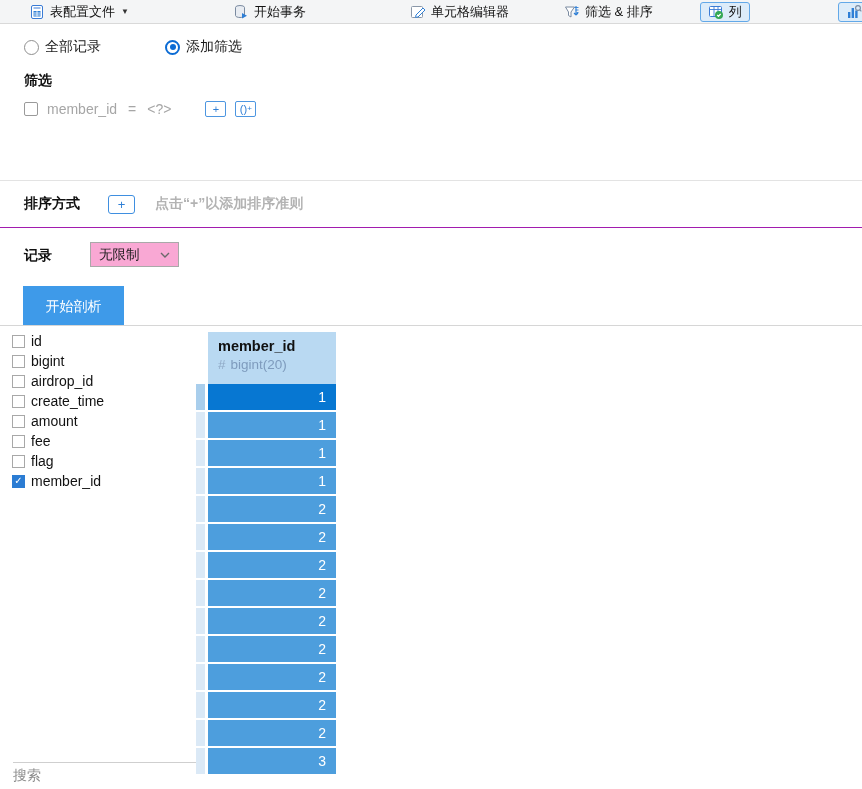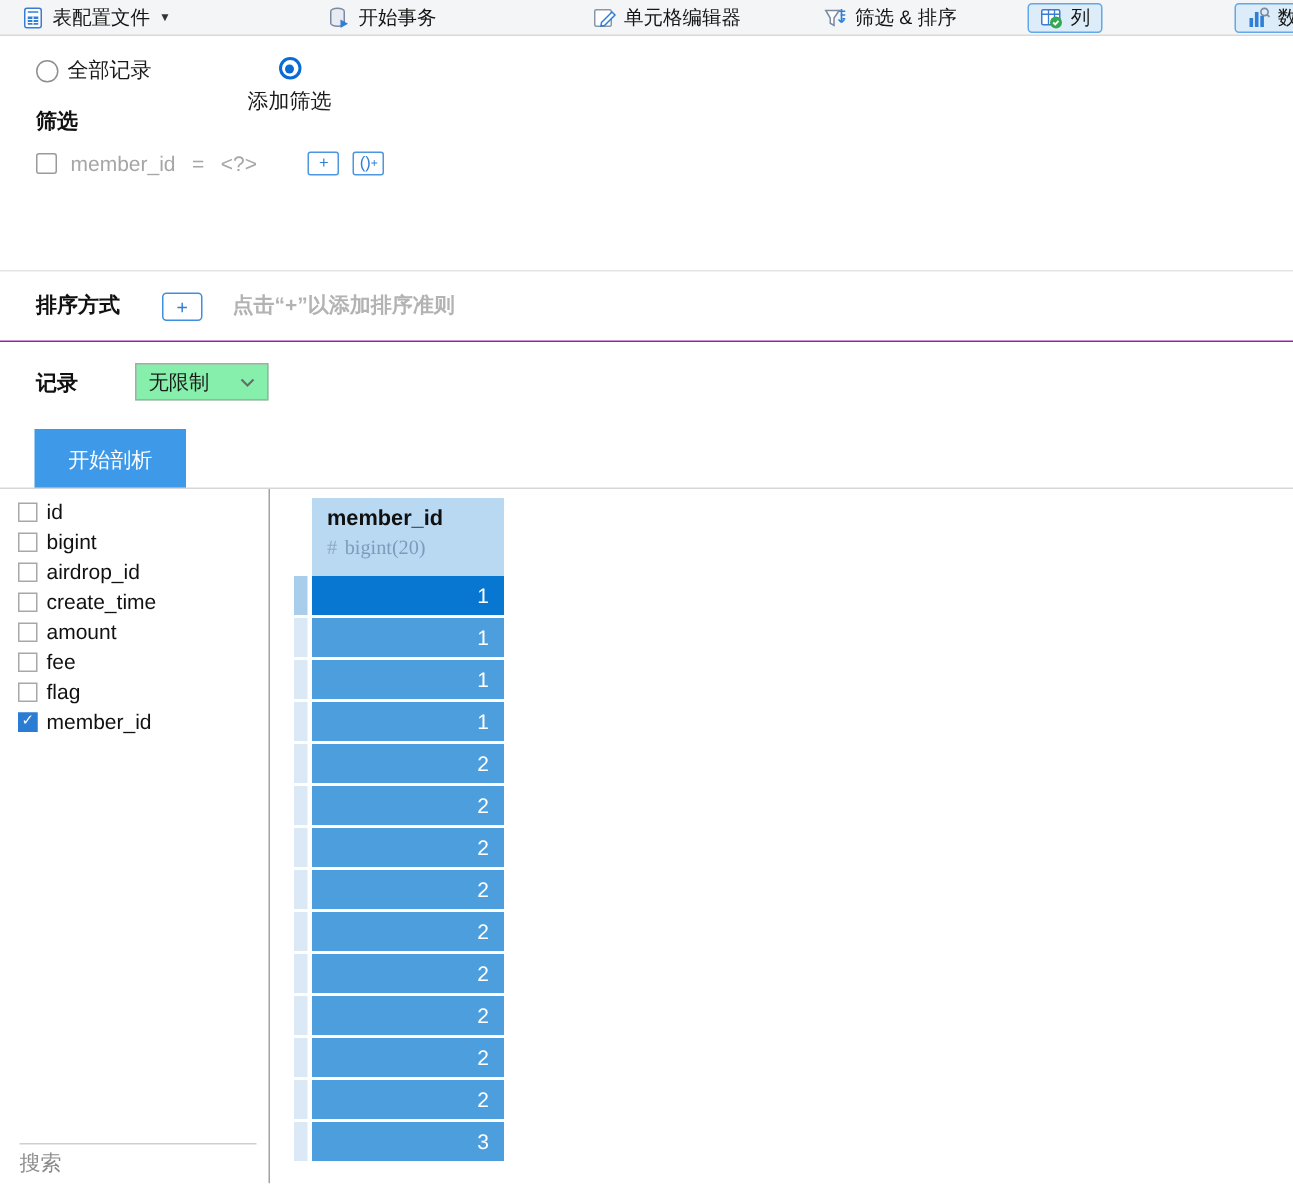--- a/index.html
+++ b/index.html
@@ -3,21 +3,21 @@
 <meta charset="utf-8">
 <style>
   * { margin:0; padding:0; box-sizing:border-box; }
   html,body { width:862px; height:789px; background:#fff; overflow:hidden;
     font-family:"Liberation Sans","DejaVu Sans",sans-serif; }
   .stage { position:relative; width:862px; height:789px; background:#fff; }
 
   
   .toolbar { position:absolute; top:0; left:0; right:0; height:24px;
     background:#f4f5f6; border-bottom:1px solid #d9d9d9;
-    display:flex; align-items:center; padding-left:6px;gap:39px; }
+    display:flex; align-items:center; padding-left:21px;gap:39px; }
   .tb-item { display:inline-flex; align-items:center; gap:5px; height:20px;
     padding:0 7px; font-size:13px; color:#141414; border:1px solid transparent;
     border-radius:3px; cursor:default; white-space:nowrap; }
   .tb-item.active { background:#ddecf9; border-color:#62a8e8; }
   .tb-caret { font-size:8px; color:#333; margin-left:1px; }
   .tb-sep { width:1px; height:16px; background:#d2d2d2; margin:0 5px; }
   .tb-item svg { display:block; }
 
   
   .radio-group { position:absolute; display:flex; align-items:center; gap:6px;
@@ -42,52 +42,52 @@
   .sort-section { position:absolute; left:0; right:0; top:180px; height:48px;
     border-top:1px solid #e3e3e3; border-bottom:1px solid #a21caf; }
   .sort-inner { position:absolute; left:24px; top:0; height:100%;
     display:flex; align-items:center; }
   .add-btn { display:inline-flex; align-items:center; justify-content:center;
     width:27px; height:19px; border:1px solid #3f8fe0; border-radius:3px;
     color:#2f7fd6; font-size:13px; background:#fff; }
   .sort-hint { font-size:14px; color:#b3b3b3;font-weight:bold; }
 
   .select-box { position:absolute; left:90px; top:242px; width:89px; height:25px;
-    border:1px solid #a9a9a9; background:#86efac; display:flex; align-items:center;
+    border:1px solid #a9a9a9; background:#f9a8d4; display:flex; align-items:center;
     font-size:13.5px; color:#1a1a1a; padding:0 8px; }
   .select-box .sel-caret { margin-left:auto; color:#6a6a6a; }
 
   .profile-btn { position:absolute; left:23px; top:286px; width:101px; height:41px;
     background:#3e9ae9; color:#fff; font-size:14px; border:none;
     display:flex; align-items:center; justify-content:center; }
 
   .main-divider { position:absolute; left:0; right:0; top:325px; height:1px;
     background:#d6d6d6; }
 
   
-  .left-panel { position:absolute; left:0; top:326px; width:180px; bottom:0;
+  .left-panel { position:absolute; left:0; top:326px; width:208px; bottom:0;
     border-right:1px solid #a3a3a3; background:#fff; }
   .field-item { display:flex; align-items:center; gap:6px; height:20px;
     padding-left:12px; font-size:14px; color:#111; }
   .fcb { width:13px; height:13px; border:1px solid #a8a8a8; background:#fff;
     flex:0 0 auto; display:flex; align-items:center; justify-content:center; }
   .fcb.checked { background:#2b7cd3; border-color:#2b7cd3; color:#fff;
     font-size:10px; line-height:1; }
   .search-divider { position:absolute; left:13px; right:8px; bottom:26px;
     height:1px; background:#cfcfcf; }
   .search-label { position:absolute; left:13px; bottom:4px; font-size:14px;
     color:#8c8c8c; }
 
   
   .grid-area { position:absolute; left:196px; top:326px; right:0; bottom:0;
     background:#fff; }
   .col-header { position:absolute; left:12px; top:6px; width:128px; height:52px;
     background:#b9d9f2; padding:6px 10px 0 10px; }
   .col-name { font-size:14.5px; font-weight:bold; color:#101010; }
-  .col-type { font-size:13.5px; color:#7e9bbd; margin-top:3px;font-family:Liberation Serif, serif; }
+  .col-type { font-size:13.5px; color:#7e9bbd; margin-top:3px; }
   .col-type .hash { color:#8fa9c6; margin-right:5px; }
   .g-row { position:absolute; left:12px; width:128px; height:26px;
     background:#4d9edd; color:#fff; font-size:14px; line-height:26px;
     text-align:right; padding-right:10px; }
   .g-row.selected { background:#0777d2; }
   .g-gutter { position:absolute; left:0; width:9px; height:26px; background:#dbe9f6; }
   .g-gutter.selected { background:#a9ceec; }
 </style>
 </head>
 <body>
@@ -174,21 +174,21 @@
         </span>
         <span>工具</span>
         <span class="tb-caret">▼</span>
       </div>
     </div>
 
   <div class="radio-group" style="left:24px; top:38px;">
     <span class="radio-circle"></span>
     <span>全部记录</span>
   </div>
-  <div class="radio-group" style="left:165px; top:38px;flex-direction:column;">
+  <div class="radio-group" style="left:165px; top:38px;">
     <span class="radio-circle on"></span>
     <span>添加筛选</span>
   </div>
 
   <div class="sec-label" style="left:24px; top:72px;">筛选</div>
   <div class="filter-row">
     <span class="cb"></span>
     <span style="margin-left:9px;">member_id</span>
     <span style="margin-left:11px;">=</span>
     <span style="margin-left:11px;">&lt;?&gt;</span>

